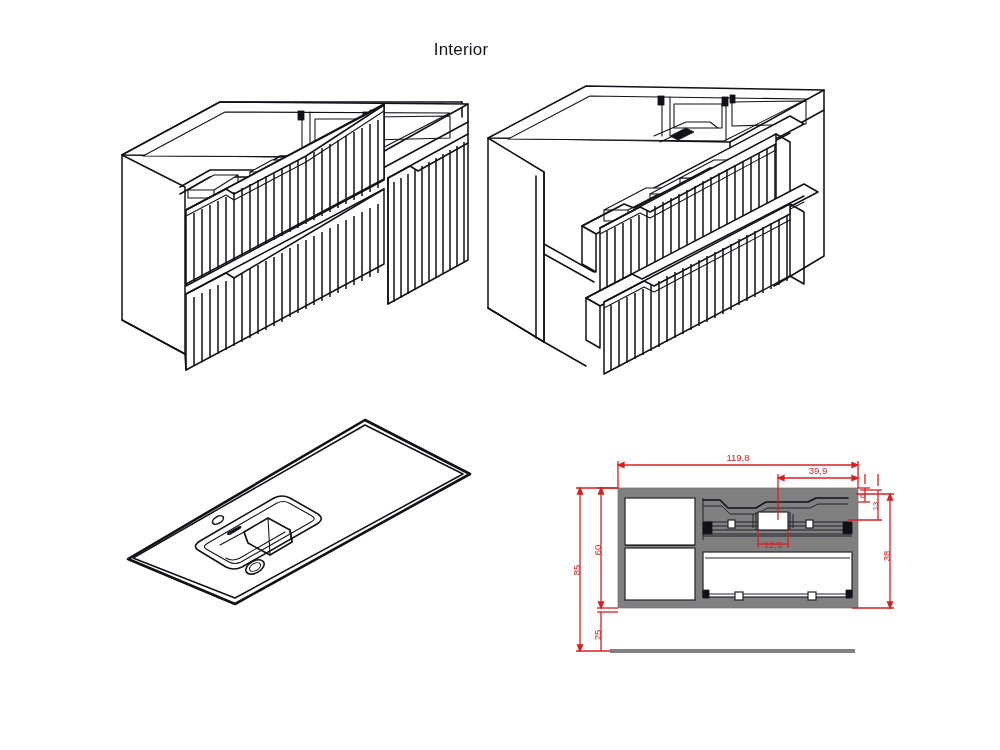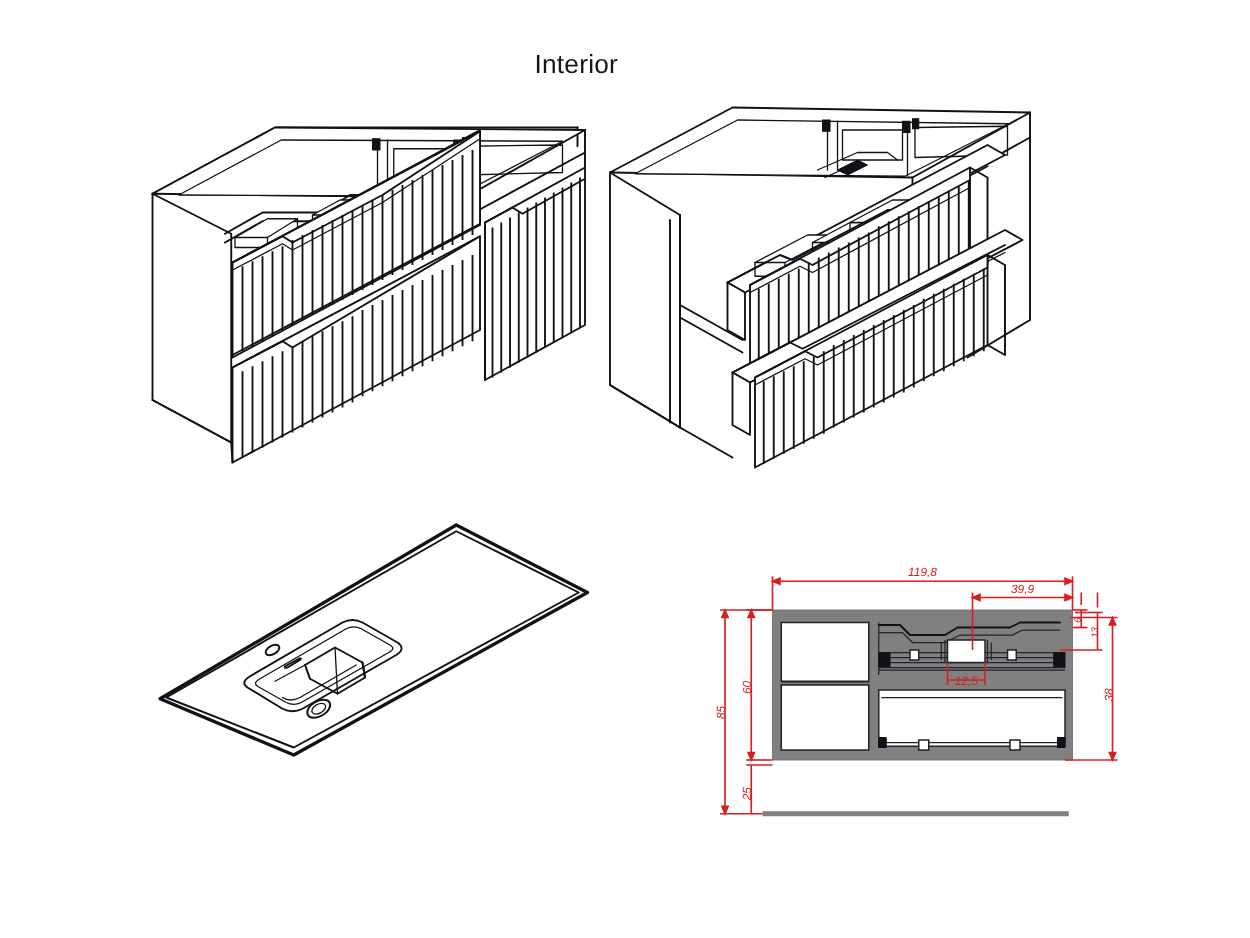--- a/index.html
+++ b/index.html
@@ -1,20 +1,20 @@
 <!DOCTYPE html>
 <html><head>
 <meta charset="utf-8">
 <style>
   html,body{margin:0;padding:0;background:#ffffff;}
   body{width:1000px;height:750px;position:relative;overflow:hidden;
        font-family:"Liberation Sans","DejaVu Sans",sans-serif;color:#1a1a22;}
   .sheet{position:absolute;inset:0;background:#fff;}
   #page-title{position:absolute;left:0;top:40px;width:922px;text-align:center;
-       font-size:21px;letter-spacing:.2px;color:#15151f;}
+       font-size:17px;letter-spacing:.2px;color:#15151f;}
   .view{position:absolute;}
   svg{display:block;overflow:visible;}
   .ln{fill:none;stroke:#111118;stroke-width:1.55;stroke-linejoin:round;stroke-linecap:round;}
   .ln-t{fill:none;stroke:#111118;stroke-width:1.05;stroke-linejoin:round;stroke-linecap:round;}
   .ln-h{fill:none;stroke:#111118;stroke-width:2.6;stroke-linejoin:round;stroke-linecap:round;}
   .fl{fill:#ffffff;stroke:#111118;stroke-width:1.5;stroke-linejoin:round;}
   .fl-t{fill:#ffffff;stroke:#111118;stroke-width:1.05;stroke-linejoin:round;}
   .blk{fill:#111118;stroke:#111118;stroke-width:.8;}
   .flute{fill:none;stroke:#111118;stroke-width:1.5;stroke-linecap:butt;}
   .dim{fill:none;stroke:#d81f1f;stroke-width:1.3;}
@@ -303,21 +303,21 @@
 
     <ellipse class="ln" cx="96" cy="108" rx="6" ry="3.4" transform="rotate(-30 96 108)"></ellipse>
 
     <path class="ln" d="M106 121 L117 115 Q120 114 118 116 L108 122 Q105 123 106 121 Z"></path>
 
     <ellipse class="ln" cx="133" cy="155" rx="10" ry="6" transform="rotate(-30 133 155)"></ellipse>
     <ellipse class="ln-t" cx="133" cy="155" rx="6" ry="3.6" transform="rotate(-30 133 155)"></ellipse>
   </svg>
   </div>
 
-  <div class="view" style="left:560px;top:440px;font-style:italic;">
+  <div class="view" style="left:560px;top:440px;">
   <svg width="345" height="230" viewBox="0 0 345 230">
 
     <rect class="body-g" x="58" y="48" width="240" height="120"></rect>
 
     <rect class="panel" x="65" y="58" width="70" height="47"></rect>
     <rect class="panel" x="65" y="108" width="70" height="52"></rect>
     <path class="thin" d="M65 105.5 L135 105.5"></path>
 
     <path class="thin" d="M143 58 L143 100"></path>
     <path class="ln" d="M143 60 L160 60 L168 68 L196 68 L206 62 L248 62 L256 58 L288 58"></path>

